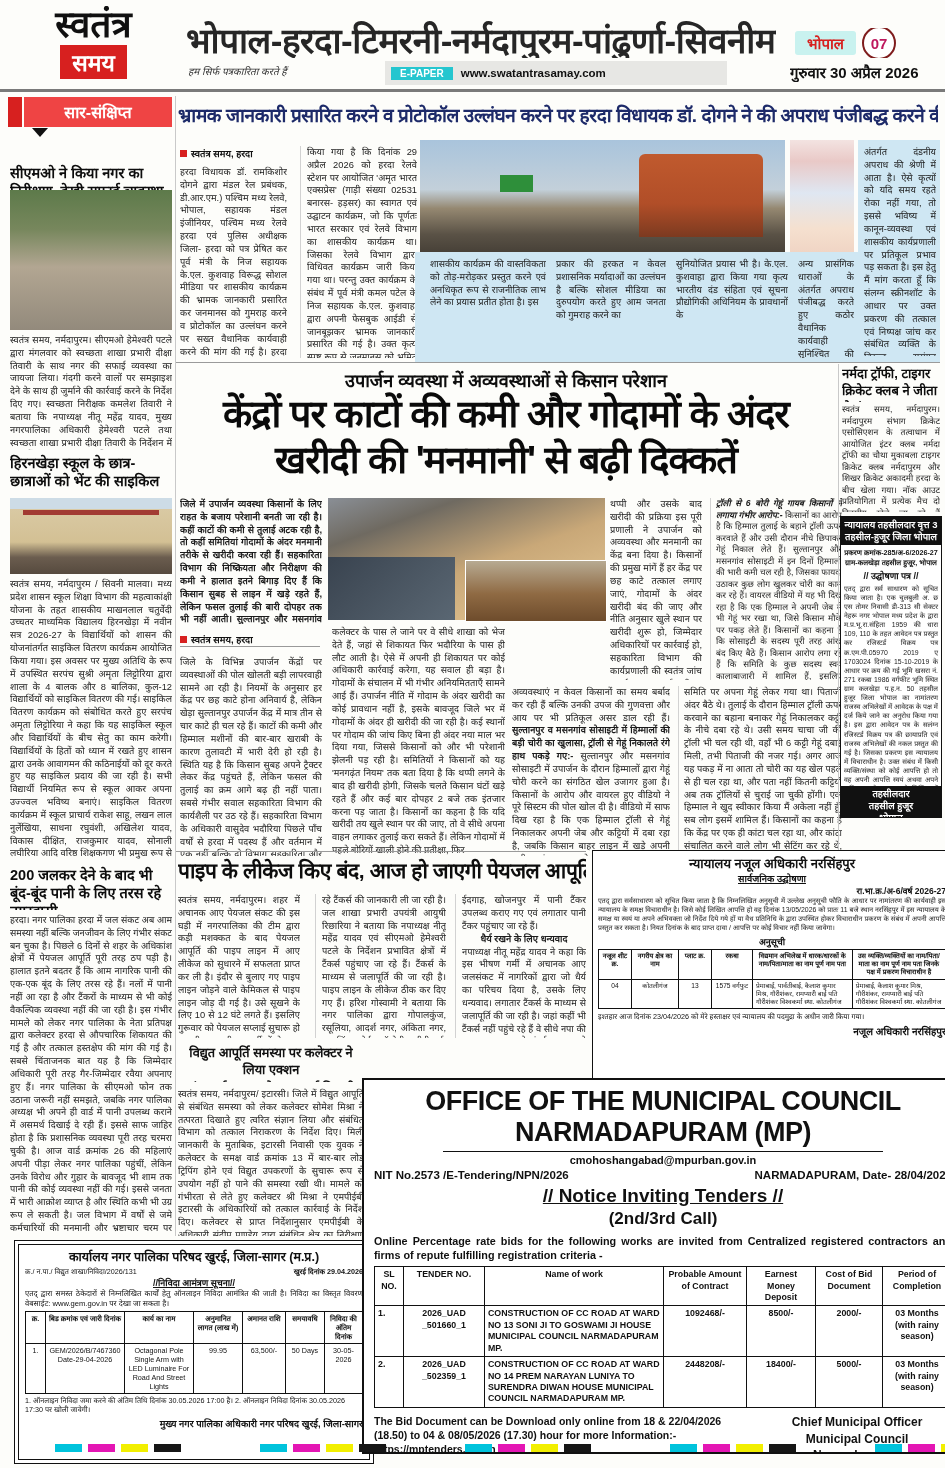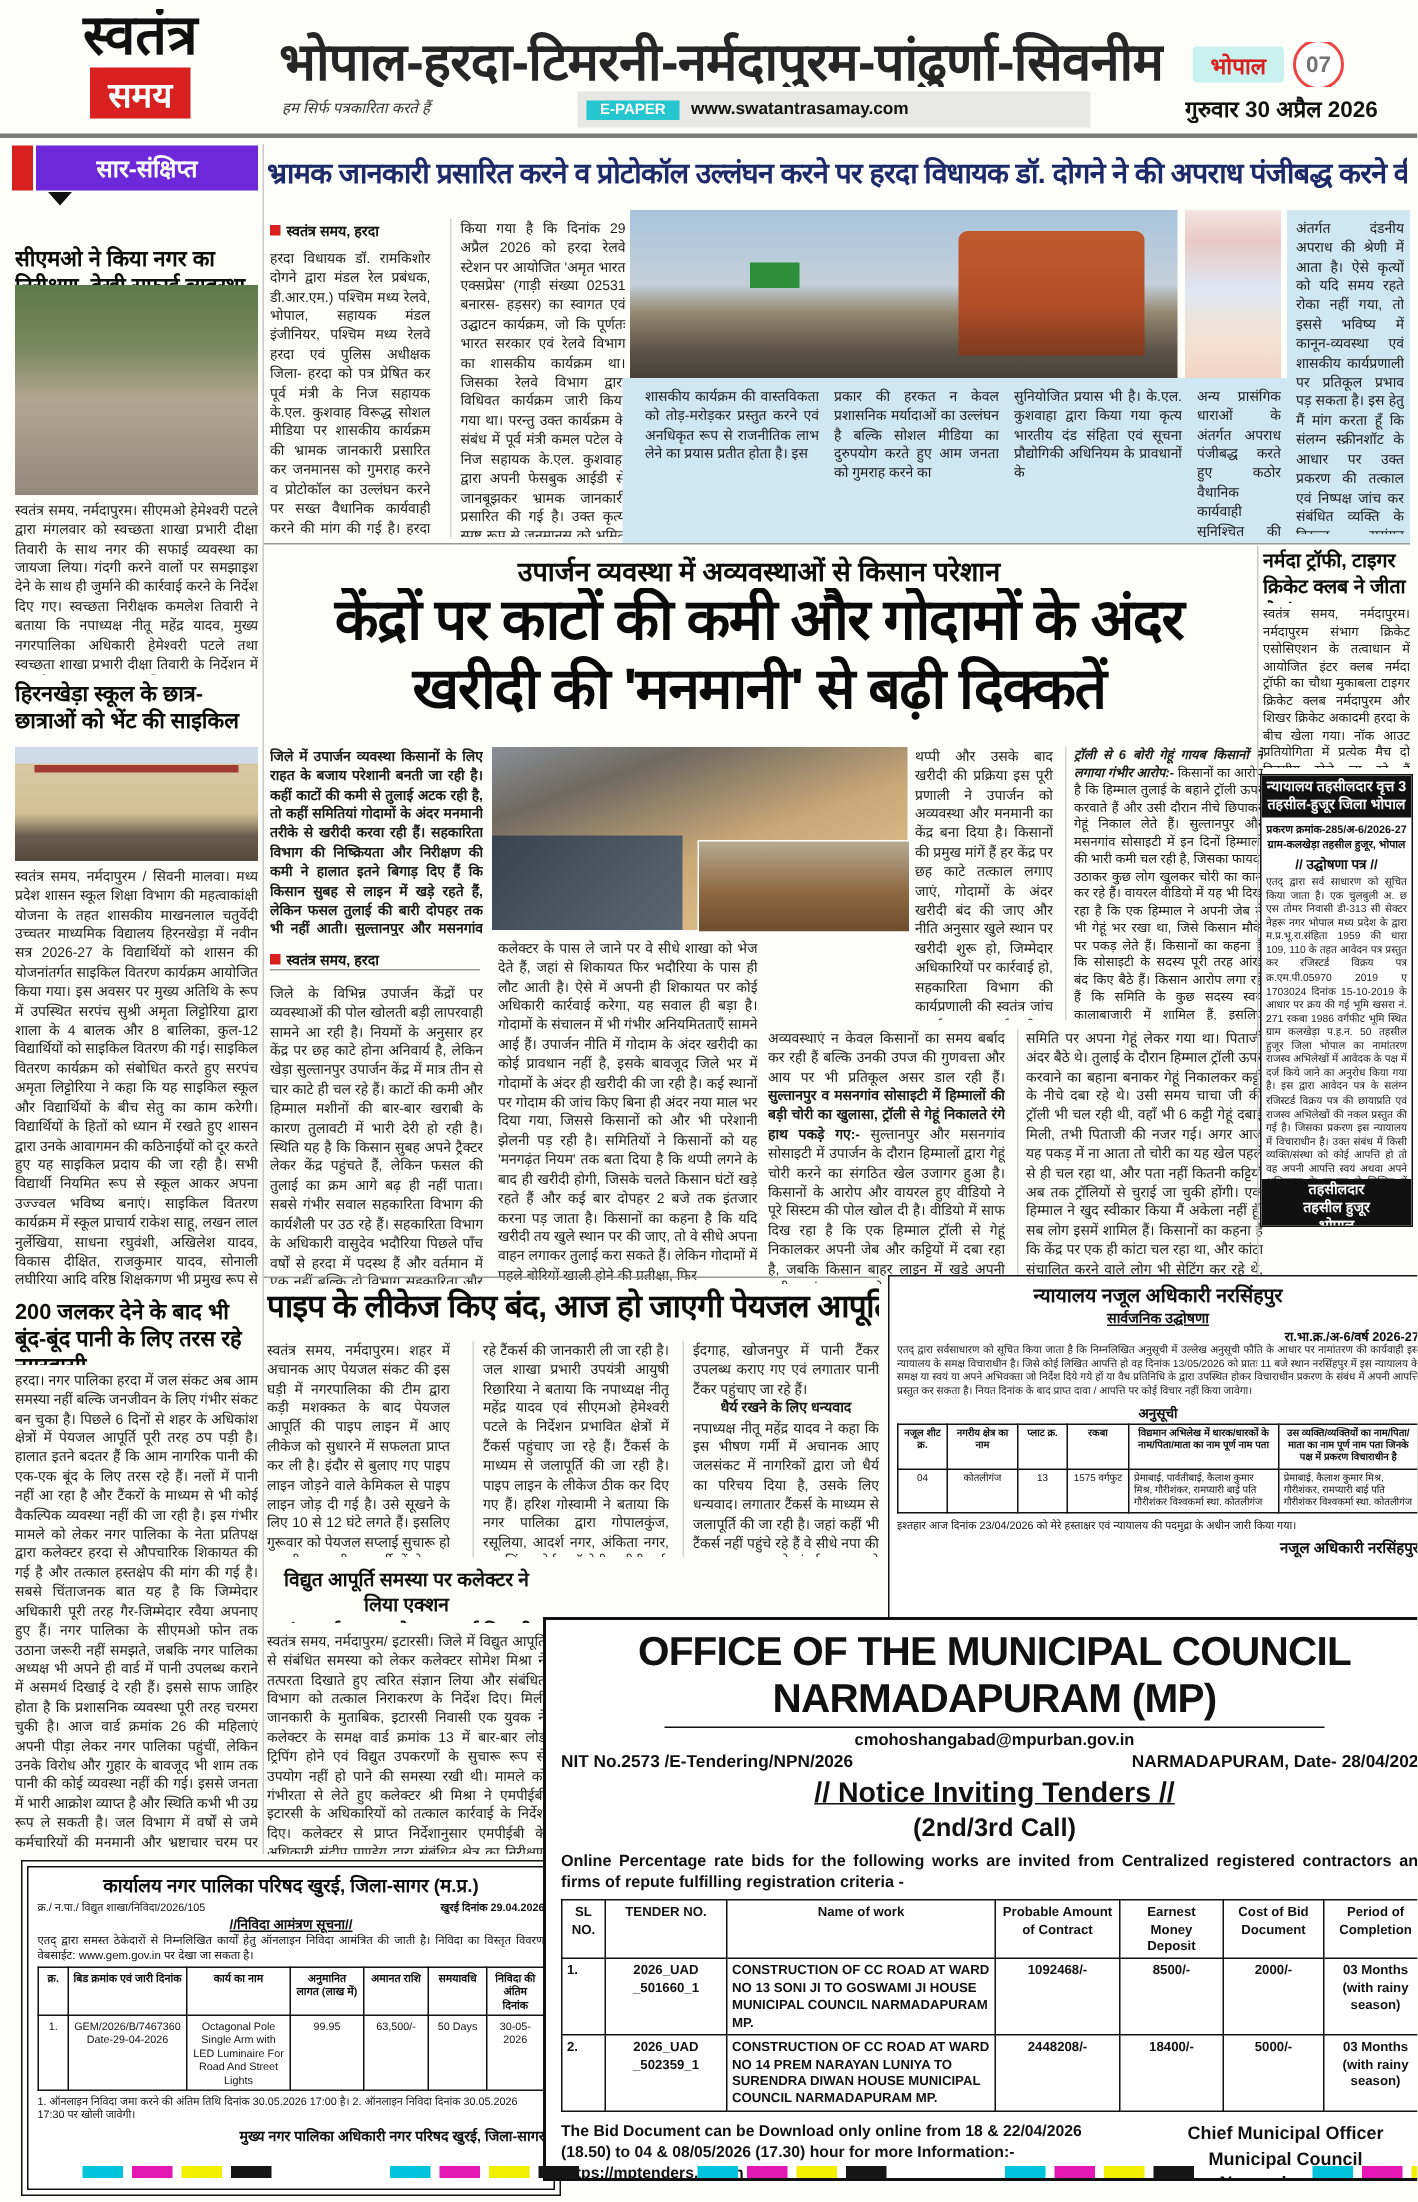--- a/index.html
+++ b/index.html
@@ -18,25 +18,25 @@
   .rule-v{position:absolute;background:#c9c9c9;width:1px;}
   
   .logo1{font-size:37px;font-weight:900;color:#101010;line-height:1;font-family:"Liberation Serif","DejaVu Serif",serif;}
   .logo2{display:inline-block;background:#d7201f;color:#fff;font-weight:900;font-size:23px;padding:1px 12px;margin-top:2px;font-family:"Liberation Serif","DejaVu Serif",serif;}
   .regions{font-size:35px;font-weight:800;color:#262626;letter-spacing:-0.5px;white-space:nowrap;}
   .tagline{font-size:10px;font-style:italic;color:#333;}
   .epaper-bar{background:#e7e7e4;display:flex;align-items:center;gap:8px;padding:2px 6px;}
   .epaper-chip{background:#25c6cf;color:#fff;font-weight:bold;font-size:10px;padding:1px 9px;}
   .site{font-weight:bold;font-size:11.5px;color:#111;}
   .ed-pill{background:#c9f2ef;color:#d7201f;font-weight:bold;font-size:15px;padding:2px 12px;border-radius:3px;}
-  .pageno{width:30px;height:30px;border:2px solid #ef4444;border-radius:50%;background:#fff;
-          display:flex;align-items:center;justify-content:center;font-weight:900;font-size:15px;color:#737373;}
+  .pageno{width:30px;height:30px;border:2px solid #7f1d1d;border-radius:50%;background:#fff;
+          display:flex;align-items:center;justify-content:center;font-weight:900;font-size:15px;color:#be185d;}
   .dateline{font-size:15px;font-weight:800;color:#111;white-space:nowrap;}
   
-  .sb-head{background:#6d28d9;color:#fff;font-weight:900;font-size:16px;display:flex;align-items:center;justify-content:center;}
+  .sb-head{background:#ef4444;color:#fff;font-weight:900;font-size:16px;display:flex;align-items:center;justify-content:center;}
   .sb-tri{width:0;height:0;border-left:8px solid transparent;border-right:8px solid transparent;border-top:9px solid #111;}
   .sb-h2{font-size:14.5px;font-weight:900;line-height:1.25;color:#0d0d0d;}
   
   .h-top{font-size:19px;font-weight:900;color:#1d2a69;white-space:nowrap;text-align:center;letter-spacing:-0.4px;}
   .kicker{font-size:18px;font-weight:800;color:#0d0d0d;text-align:center;}
   .h-main{font-size:38px;font-weight:900;color:#0a0a0a;line-height:1.2;text-align:center;letter-spacing:-1px;}
   .h-water{font-size:21px;font-weight:900;color:#0c0c0c;white-space:nowrap;letter-spacing:-0.4px;}
   .h-sm{font-size:13px;font-weight:900;line-height:1.3;color:#0d0d0d;}
   .subhead-bi{font-weight:bold;font-style:italic;}
   .blue-panel{background:#cfe7f3;}
@@ -225,21 +225,21 @@
 
   <div class="abs center bold" style="left:178px;top:1044px;width:186px;height:38px;font-size:12.8px;line-height:1.35;">
     <div>विद्युत आपूर्ति समस्या पर कलेक्टर ने लिया एक्शन</div>
     <div>ट्रांसफार्मर सुधार से बहाल हुई बिजली सप्लाई</div>
   </div>
   <div class="abs bt" style="left:178px;top:1088px;width:186px;height:148px;">स्वतंत्र समय, नर्मदापुरम/ इटारसी। जिले में विद्युत आपूर्ति से संबंधित समस्या को लेकर कलेक्टर सोमेश मिश्रा ने तत्परता दिखाते हुए त्वरित संज्ञान लिया और संबंधित विभाग को तत्काल निराकरण के निर्देश दिए। मिली जानकारी के मुताबिक, इटारसी निवासी एक युवक ने कलेक्टर के समक्ष वार्ड क्रमांक 13 में बार-बार लोड ट्रिपिंग होने एवं विद्युत उपकरणों के सुचारू रूप से उपयोग नहीं हो पाने की समस्या रखी थी। मामले को गंभीरता से लेते हुए कलेक्टर श्री मिश्रा ने एमपीईबी इटारसी के अधिकारियों को तत्काल कार्रवाई के निर्देश दिए। कलेक्टर से प्राप्त निर्देशानुसार एमपीईबी के अधिकारी संदीप पाण्डेय द्वारा संबंधित क्षेत्र का निरीक्षण कराया गया।</div>
 
   <div class="abs nbox-dbl" style="left:18px;top:1244px;width:338px;height:208px;padding:3px 6px;">
     <div class="center bold" style="font-size:12.5px;">कार्यालय नगर पालिका परिषद खुरई, जिला-सागर (म.प्र.)</div>
     <div style="display:flex;justify-content:space-between;font-size:7.2px;margin-top:1px;">
-      <span>क्र./ न.पा./ विद्युत शाखा/निविदा/2026/105</span>
+      <span>क्र./ न.पा./ विद्युत शाखा/निविदा/2026/131</span>
       <span class="bold">खुरई दिनांक 29.04.2026</span>
     </div>
     <div class="center bold u" style="font-size:9px;">//निविदा आमंत्रण सूचना//</div>
     <div style="font-size:7.6px;line-height:1.3;text-align:justify;">एतद् द्वारा समस्त ठेकेदारों से निम्नलिखित कार्यों हेतु ऑनलाइन निविदा आमंत्रित की जाती है। निविदा का विस्तृत विवरण वेबसाईट: www.gem.gov.in पर देखा जा सकता है।</div>
     <table class="tb" style="font-size:7.2px;line-height:1.25;margin-top:2px;">
       <tbody>
           <tr>
         <th style="width:13px;">क्र.</th>
         <th style="width:72px;">बिड क्रमांक एवं जारी दिनांक</th>
         <th style="width:62px;">कार्य का नाम</th>

